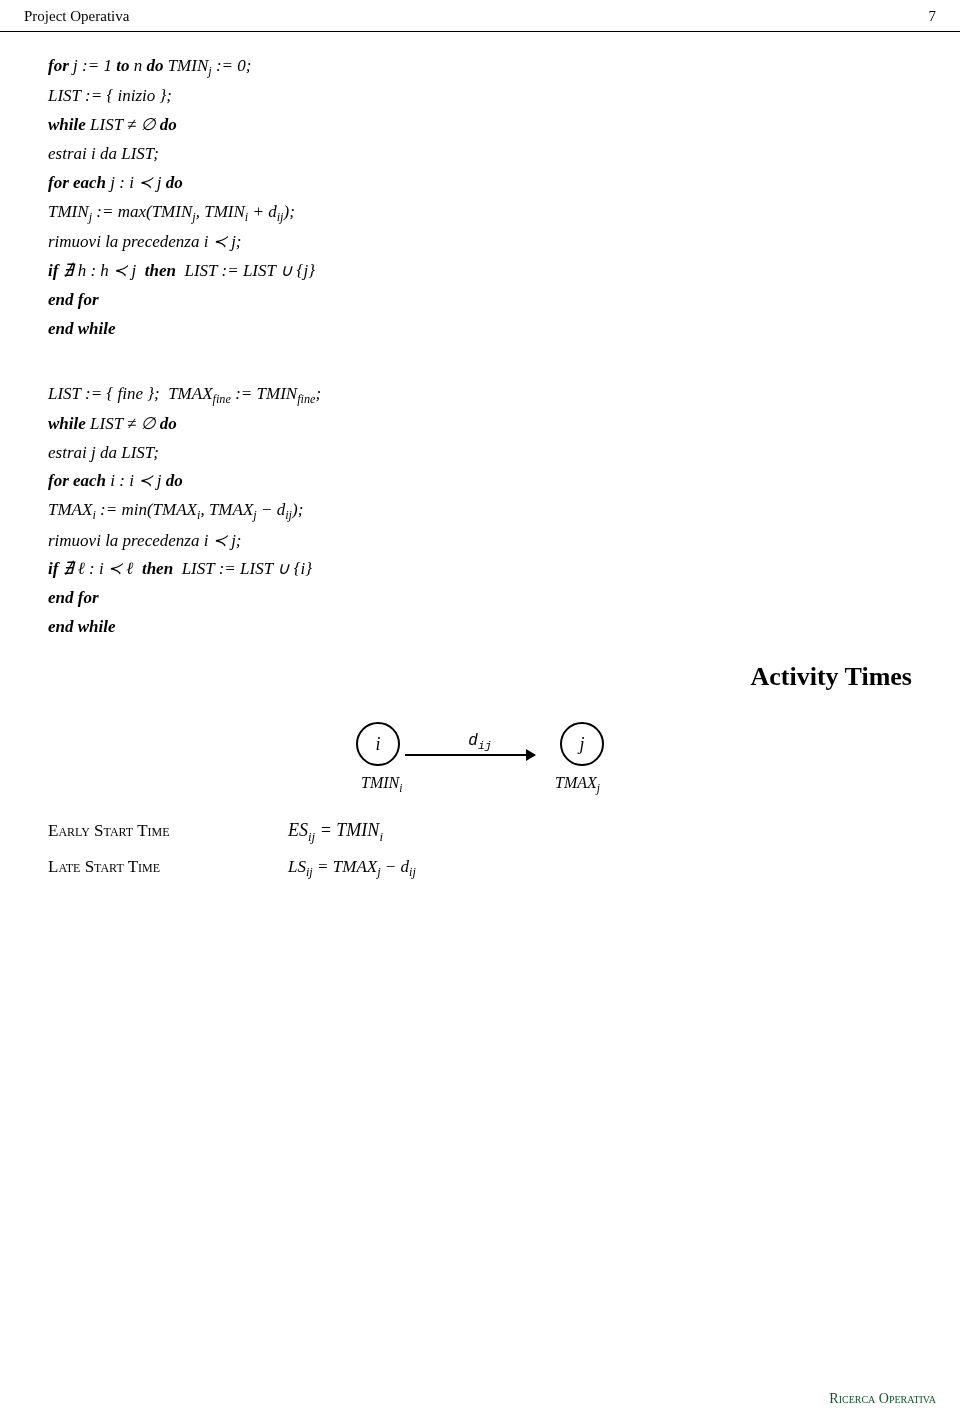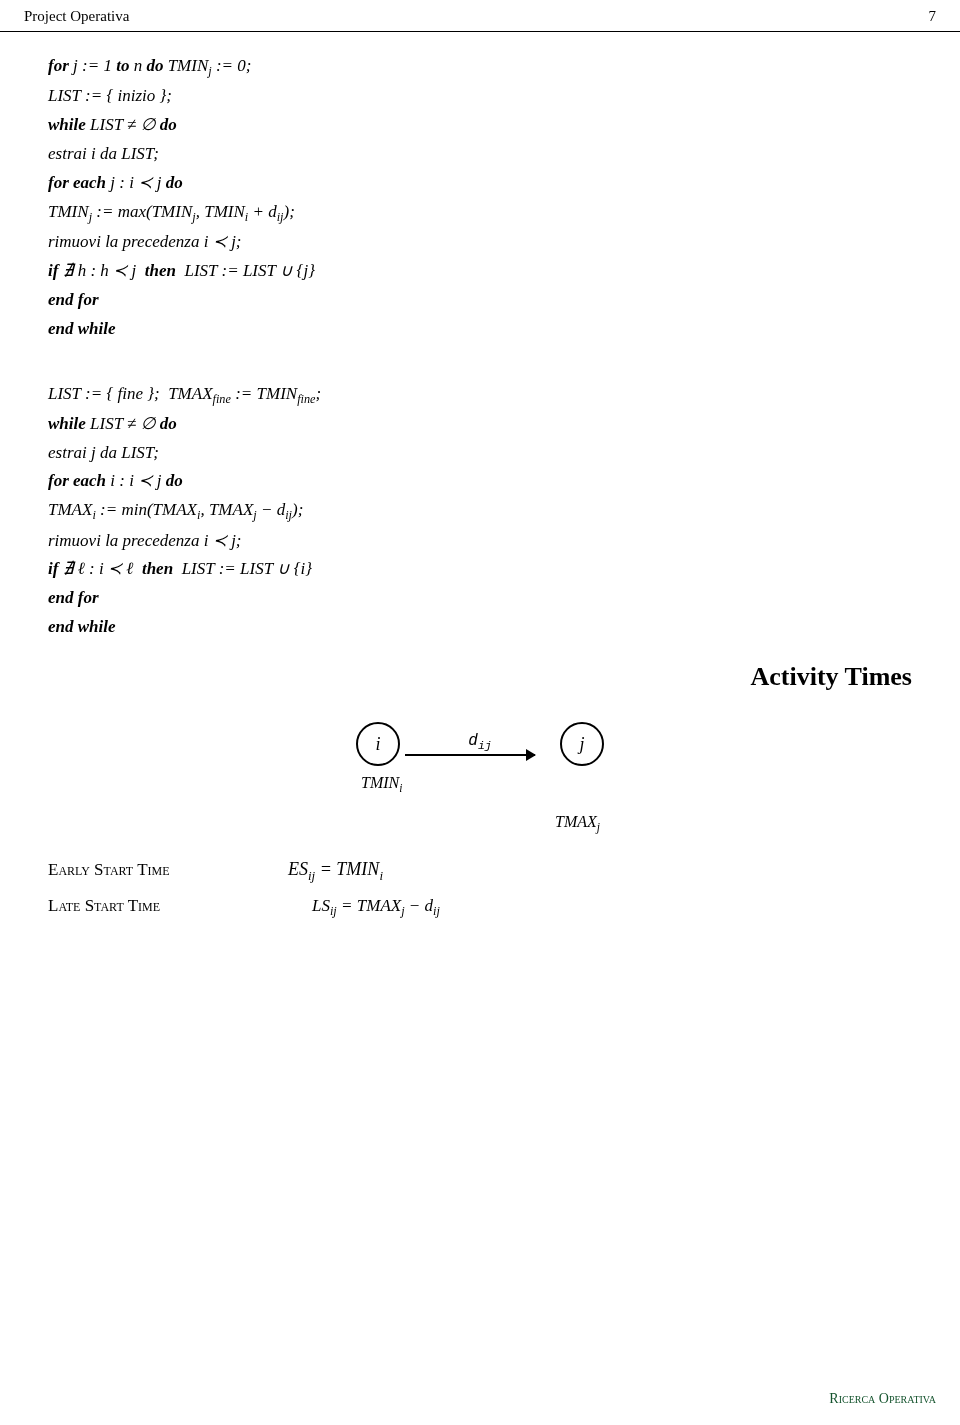--- a/index.html
+++ b/index.html
@@ -244,38 +244,38 @@
       <div class="node-circle">
         <span class="math"><i>j</i></span>
       </div>
     </div>
 
     <div style="display:flex; align-items:flex-start; gap:0; margin-top:4px;">
       <div style="width:44px; text-align:left;">
         <span class="math" style="font-size:16px;"><i>TMIN</i><sub><i>i</i></sub></span>
       </div>
       <div style="width:150px;"></div>
-      <div style="width:44px; text-align:center;margin-top:39px;">
+      <div style="width:44px; text-align:center;">
         <span class="math" style="font-size:16px;"><i>TMAX</i><sub><i>j</i></sub></span>
       </div>
     </div>
   </div>
 
   <div class="table-area">
     <div style="display:flex; align-items:baseline; margin-bottom:4px;">
       <div style="width:240px; font-variant:small-caps; font-size:17px;">
         <span>Early Start Time</span>
       </div>
       <div>
         <span class="math" style="font-size:18px;">
           <i>ES</i><sub><i>ij</i></sub> = <i>TMIN</i><sub><i>i</i></sub>
         </span>
       </div>
     </div>
-    <div style="display:flex; align-items:baseline;gap:24px;">
+    <div style="display:flex; align-items:baseline;">
       <div style="width:240px; font-variant:small-caps; font-size:17px;">
         <span>Late Start Time</span>
       </div>
       <div>
         <span class="math" style="font-size:17px;">
           <i>LS</i><sub><i>ij</i></sub> = <i>TMAX</i><sub><i>j</i></sub> − <i>d</i><sub><i>ij</i></sub>
         </span>
       </div>
     </div>
   </div>

